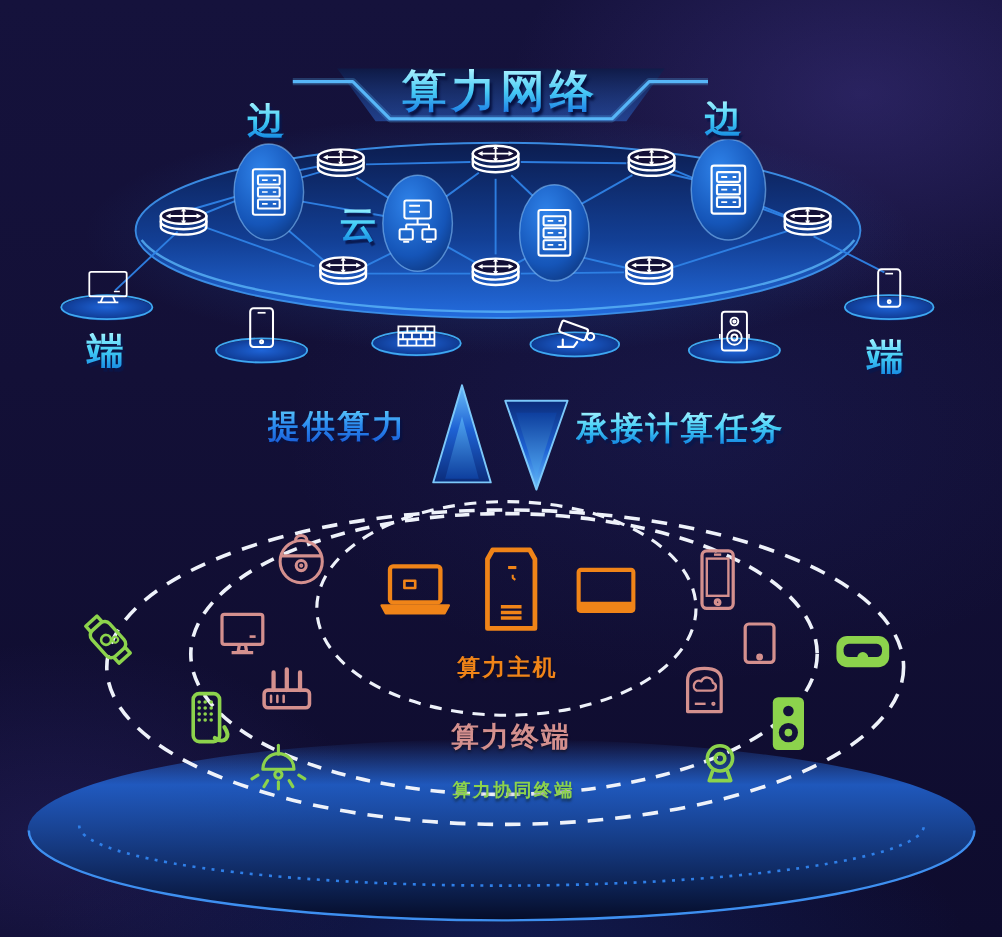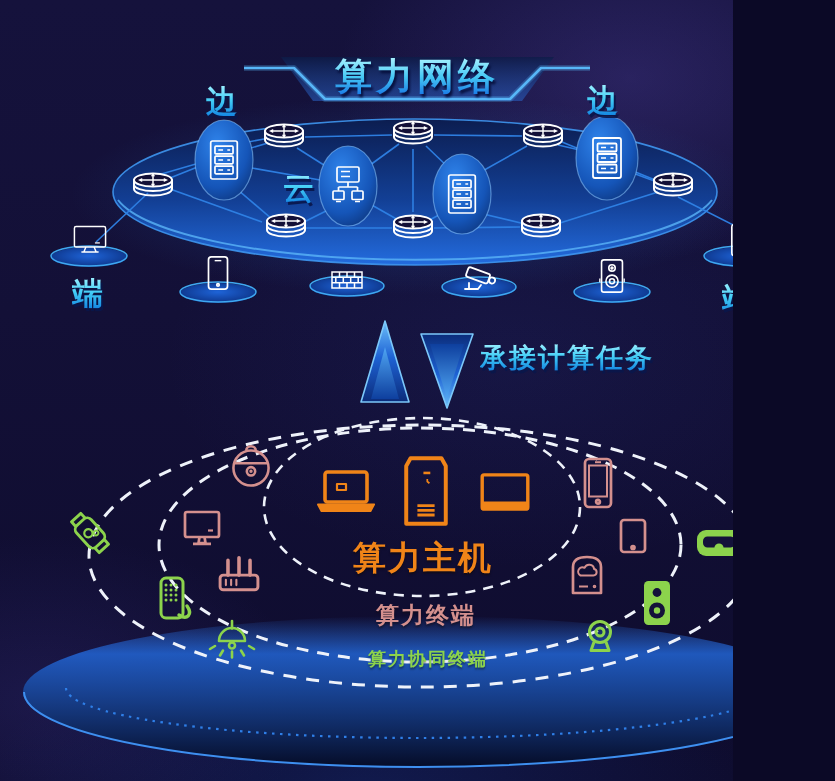--- a/index.html
+++ b/index.html
@@ -1,17 +1,17 @@
 <!DOCTYPE html>
 <html><head>
 <meta charset="utf-8">
 <style>
   html,body{margin:0;padding:0;background:#0b0926;}
   #stage{
-    position:relative;width:733px;height:781px;overflow:hidden;
+    position:relative;width:835px;height:781px;overflow:hidden;
     font-family:"DejaVu Sans",sans-serif;
     background:
       radial-gradient(420px 260px at 86% 10%, rgba(96,78,190,0.28), rgba(96,78,190,0) 70%),
       radial-gradient(500px 300px at 70% 46%, rgba(60,80,200,0.10), rgba(60,80,200,0) 70%),
       radial-gradient(380px 240px at 6% 90%, rgba(80,70,180,0.20), rgba(80,70,180,0) 70%),
       radial-gradient(520px 200px at 50% 101%, rgba(30,90,220,0.18), rgba(30,90,220,0) 75%),
       linear-gradient(180deg,#15123c 0%, #131037 40%, #0e0c2e 100%);
   }
   #scene{position:absolute;left:0;top:0;}
   .lbl{position:absolute;transform:translate(-50%,-50%);font-weight:bold;white-space:nowrap;line-height:1;}
@@ -29,23 +29,23 @@
   }
   .grad-blue{
     background:linear-gradient(180deg,#55c0f8 0%, #2a8af0 45%, #1a5ed8 100%);
     -webkit-background-clip:text;background-clip:text;color:transparent;
     -webkit-text-fill-color:transparent;
     filter:drop-shadow(2px 2px 0 rgba(8,18,66,0.85));
   }
   .title{font-size:37px;letter-spacing:4px;}
   .zone{font-size:31px;letter-spacing:1px;}
   .flow{font-size:27px;letter-spacing:2px;}
-  .host{font-size:33px;letter-spacing:2px;color:#f08418;text-shadow:0 2px 2px rgba(20,10,0,0.5);}
+  .host{font-size:19px;letter-spacing:2px;color:#f08418;text-shadow:0 2px 2px rgba(20,10,0,0.5);}
   .ring2{font-size:23px;letter-spacing:2px;color:#d4908e;text-shadow:0 2px 2px rgba(20,10,10,0.45);text-align:right;}
-  .ring3{font-size:18px;letter-spacing:2px;color:#8cd34c;text-shadow:0 2px 2px rgba(10,20,5,0.45);}
+  .ring3{font-size:15px;letter-spacing:2px;color:#8cd34c;text-shadow:0 2px 2px rgba(10,20,5,0.45);}
   .footer{font-size:31px;letter-spacing:3px;}
 </style>
 </head>
 <body>
 
 <div id="stage">
 
 <svg id="scene" width="835" height="781" viewBox="0 0 835 781">
   <defs>
     <linearGradient id="gPlat" x1="0" y1="0" x2="0" y2="1">
@@ -409,20 +409,21 @@
 </svg>
 
 <div class="lbl grad-title title" style="left:417px;top:76px;">算力网络</div>
 
 <div class="lbl grad-cyan zone" style="left:222px;top:101px;">边</div>
 <div class="lbl grad-cyan zone" style="left:603px;top:100px;">边</div>
 <div class="lbl grad-cyan zone" style="left:299px;top:188px;">云</div>
 <div class="lbl grad-cyan zone" style="left:88px;top:293px;">端</div>
 <div class="lbl grad-cyan zone" style="left:738px;top:298px;">端</div>
 
+<div class="lbl grad-blue flow" style="left:281px;top:356px;">提供算力</div>
 <div class="lbl grad-cyan flow" style="left:567px;top:357px;">承接计算任务</div>
 
 <div class="lbl host" style="left:423px;top:557px;">算力主机</div>
 <div class="lbl ring2" style="left:426px;top:615px;">算力终端</div>
 <div class="lbl ring3" style="left:428px;top:659px;">算力协同终端</div>
 
 
 </div>
 
 </body></html>

